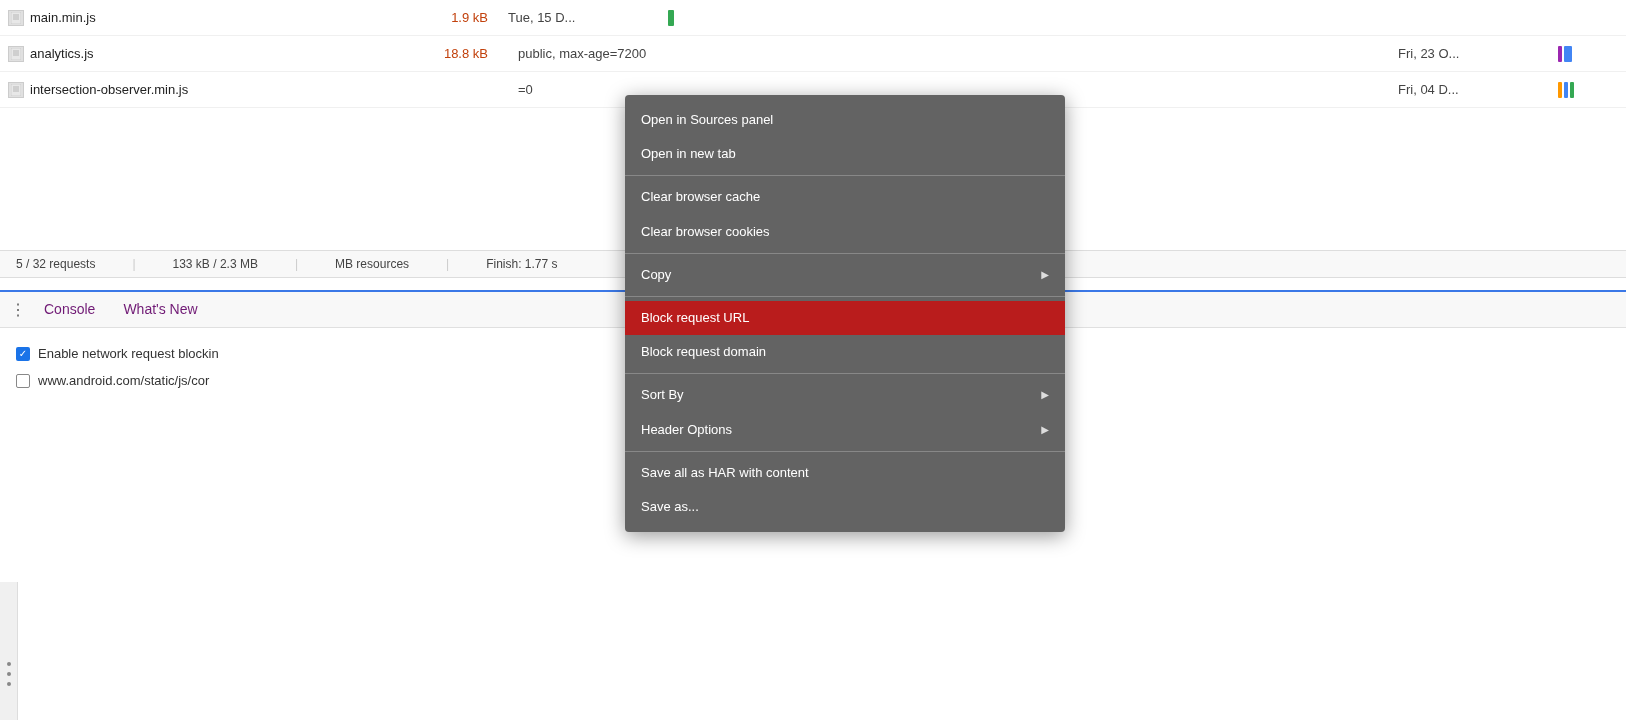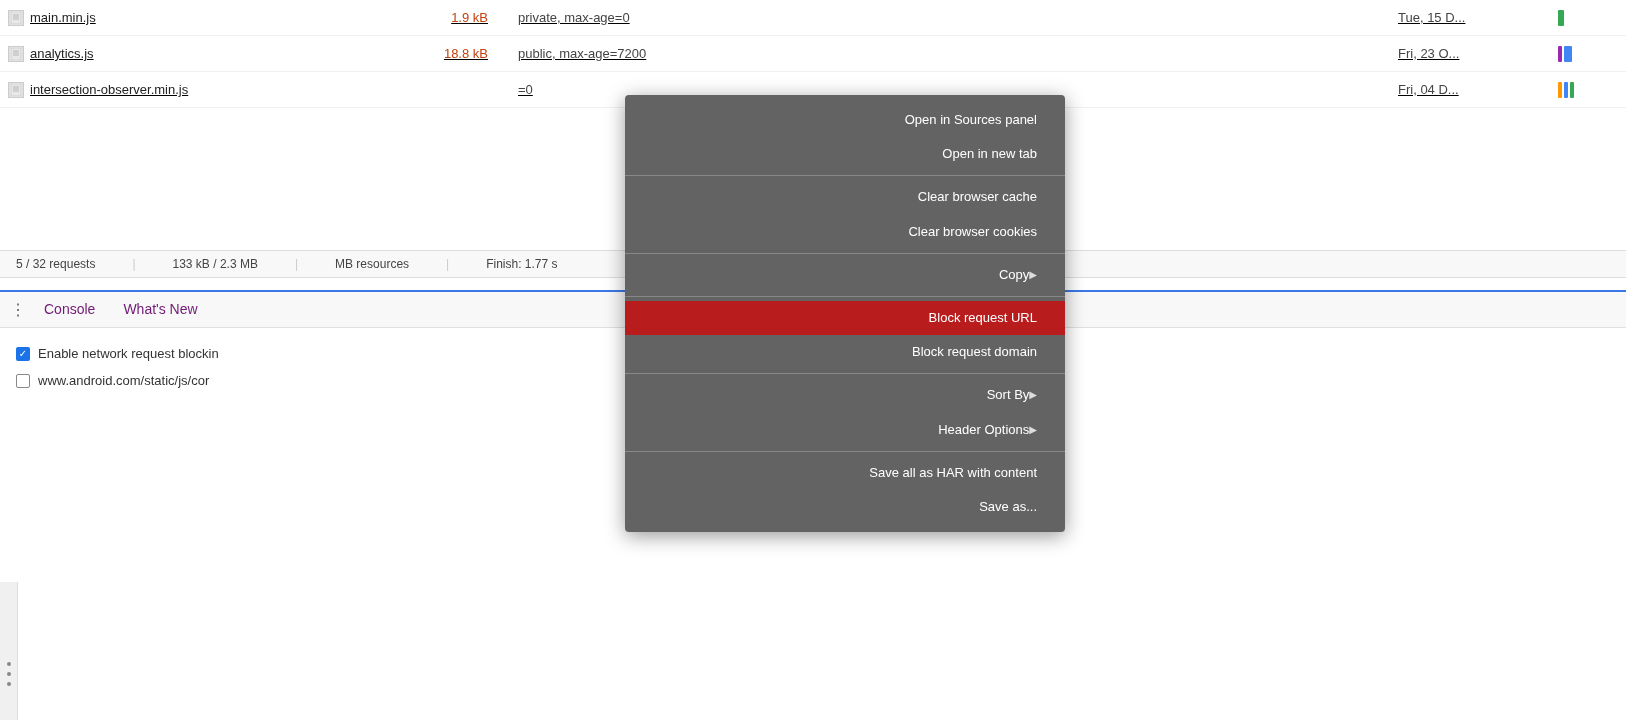--- a/index.html
+++ b/index.html
@@ -31,21 +31,20 @@
       background: #fff;
       border-bottom: 1px solid #e0e0e0;
     }
 
     .table-row {
       display: flex;
       align-items: center;
       height: 36px;
       border-bottom: 1px solid #f0f0f0;
       padding: 0 8px;
-      text-decoration: underline;
     }
 
     .file-icon {
       width: 16px;
       height: 16px;
       margin-right: 6px;
       background: #e0e0e0;
       border: 1px solid #ccc;
       display: inline-flex;
       align-items: center;
@@ -235,26 +234,25 @@
     }
 
     .menu-section:last-child {
       border-bottom: none;
     }
 
     .menu-item {
       display: flex;
       align-items: center;
       justify-content: space-between;
-      padding: 8px 28px;
+      padding: 8px 16px;
       cursor: pointer;
       font-size: 13px;
       color: #fff;
       line-height: 1.4;
-      text-align: right;
     }
 
     .menu-item.highlighted {
       background: #b91c1c;
     }
 
     .menu-item-arrow {
       font-size: 10px;
       color: #ddd;
     }
@@ -305,21 +303,20 @@
           <svg width="10" height="12" viewBox="0 0 10 12" fill="none">
             <rect x="0" y="0" width="10" height="12" fill="#e8e8e8" stroke="#bbb" stroke-width="0.5"></rect>
             <line x1="2" y1="3" x2="8" y2="3" stroke="#aaa" stroke-width="0.8"></line>
             <line x1="2" y1="5" x2="8" y2="5" stroke="#aaa" stroke-width="0.8"></line>
             <line x1="2" y1="7" x2="8" y2="7" stroke="#aaa" stroke-width="0.8"></line>
           </svg>
         </div>
         <span>main.min.js</span>
       </div>
       <div class="col-size">1.9 kB</div>
-      <div class="col-cache">private, max-age=0</div>
       <div class="col-date">Tue, 15 D...</div>
       <div class="col-waterfall">
         <div class="waterfall-bar wf-green"></div>
       </div>
     </div>
 
     <div class="table-row">
       <div class="col-name">
         <div class="file-icon">
           <svg width="10" height="12" viewBox="0 0 10 12" fill="none">

